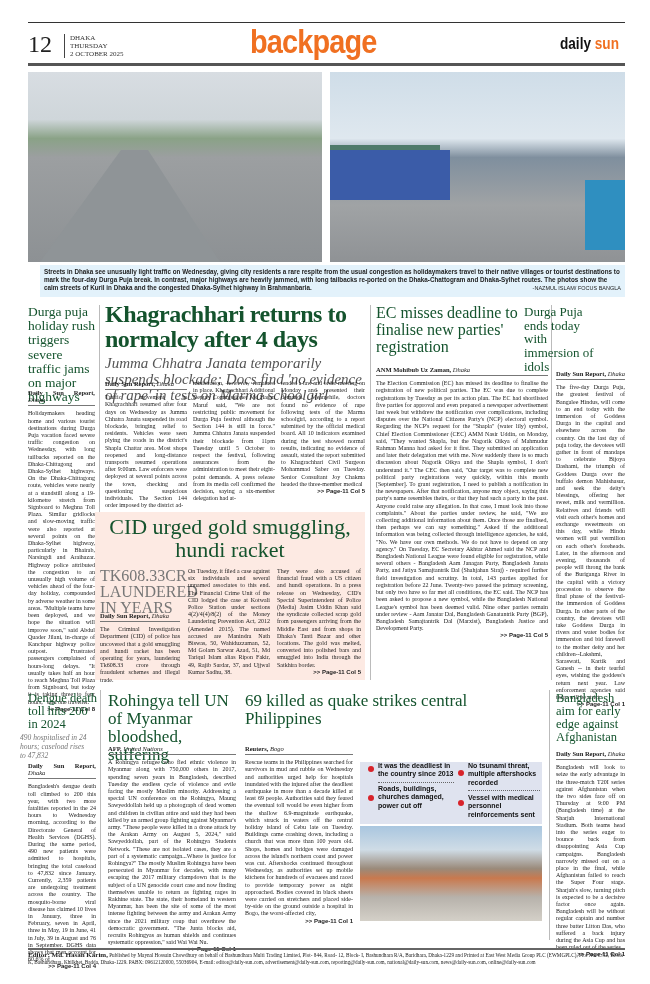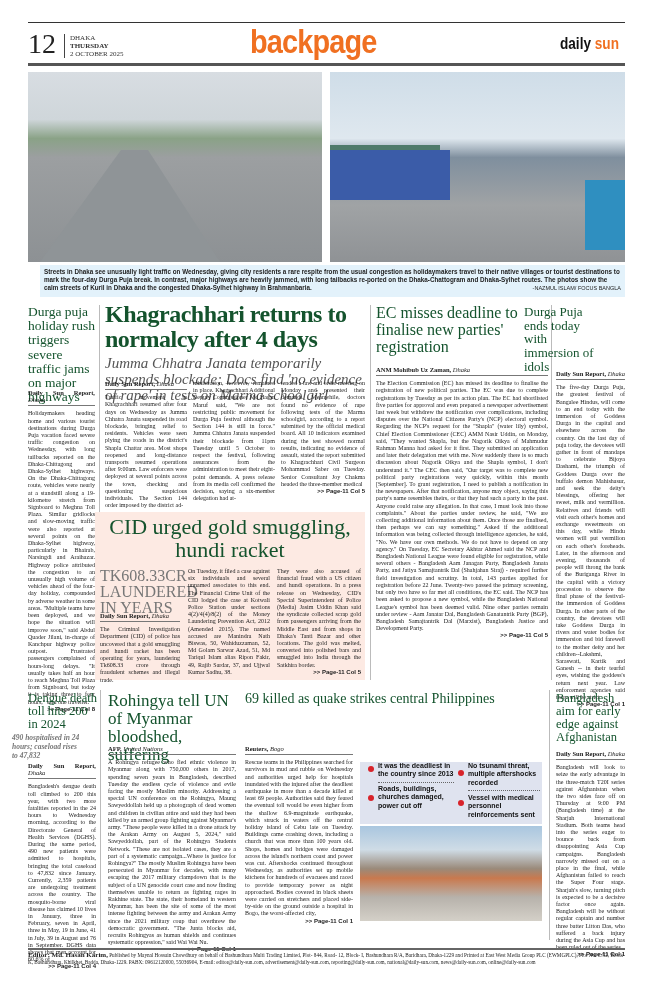--- a/index.html
+++ b/index.html
@@ -1,22 +1,22 @@
 <!DOCTYPE html>
 <html><head>
 <meta charset="utf-8">
 <style>
 *{box-sizing:border-box;margin:0;padding:0}
 body{width:650px;height:984px;background:#fff;font-family:"Liberation Serif",serif;color:#111;position:relative;overflow:hidden}
 .abs{position:absolute}
 .masthead{left:28px;top:22px;width:597px;height:30px;border-top:1px solid #333}
-.pgnum{left:28px;top:30px;font-size:28px;line-height:28px;font-family:"Liberation Serif",serif;color:#222}
+.pgnum{left:28px;top:30px;font-size:24px;line-height:28px;font-family:"Liberation Serif",serif;color:#222}
 .pgsep{left:64px;top:34px;width:1px;height:24px;background:#444}
 .dateblk{left:70px;top:34px;font-size:7px;line-height:8px;color:#333}
-.dateblk .d{font-weight:bold}
+.dateblk .d{font-weight:normal}
 .backpage{left:250px;top:22px;font-family:"Liberation Sans",sans-serif;font-weight:bold;font-size:34px;letter-spacing:-1px;color:#f07021;transform:scaleX(0.85);transform-origin:left top}
 .logo{left:560px;top:35px;font-family:"Liberation Sans",sans-serif;font-weight:bold;font-size:16px;transform:scaleX(0.85);transform-origin:left top}
 .logo .sun{color:#f07021}
 .rule2{left:28px;top:63px;width:597px;height:3px;border-top:2px solid #555;border-bottom:1px solid #555}
 .photo{top:72px;height:190px;overflow:hidden}
 .ph1{left:28px;width:294px;background:linear-gradient(180deg,#d8dde2 0%,#cfd6da 25%,#8aa287 35%,#9c9fa1 45%,#8d9194 100%)}
 .ph2{left:330px;width:295px;background:linear-gradient(180deg,#cfdde8 0%,#dfe8ef 35%,#7f8f9e 45%,#a0a3a5 70%,#8f9295 100%)}
 .road1{left:40px;top:150px;width:180px;height:112px;background:#8f9497;clip-path:polygon(45% 0,60% 0,100% 100%,0 100%)}
 .truck{left:330px;top:150px;width:120px;height:50px;background:#3b5ca8}
 .truck2{left:330px;top:145px;width:110px;height:25px;background:#4f7a6a}
@@ -108,36 +108,36 @@
 <div class="vline" style="left:551px;top:305px;height:375px"></div>
 
 <div class="hd" style="left:524px;top:305px;width:70px;font-size:13px">Durga Puja ends today with immersion of idols</div>
 <div class="col" style="left:556px;top:370px;width:69px">
   <div class="byline"><span>Daily Sun Report,</span> <i>Dhaka</i></div>
   <div>The five-day Durga Puja, the greatest festival of Bangalee Hindus, will come to an end today with the immersion of Goddess Durga in the capital and elsewhere across the country. On the last day of puja today, the devotees will gather in front of mandaps to celebrate Bijoya Dashami, the triumph of Goddess Durga over the buffalo demon Mahishasur, and seek the deity's blessings, offering her sweet, milk and vermillion. Relatives and friends will visit each other's homes and exchange sweetmeats on this day, while Hindu women will put vermilion on each other's foreheads. Later, in the afternoon and evening, thousands of people will throng the bank of the Buriganga River in the capital with a victory procession to observe the final phase of the festival- the immersion of Goddess Durga. In other parts of the country, the devotees will take Goddess Durga in rivers and water bodies for immersion and bid farewell to the mother deity and her children--Lakshmi, Saraswati, Kartik and Ganesh -- in their tearful eyes, wishing the goddess's return next year. Law enforcement agencies said there will be strict</div>
   <div class="jump">&gt;&gt; Page-11 Col 1</div>
 </div>
 
 <div class="hd" style="left:28px;top:692px;width:70px;font-size:12.5px">Dengue death toll hits 200 in 2024</div>
-<div class="hd" style="left:12px;top:733px;width:70px;font-size:7.5px;font-style:italic;font-weight:bold;color:#777;line-height:9px">490 hospitalised in 24 hours; caseload rises to 47,832</div>
+<div class="hd" style="left:20px;top:733px;width:70px;font-size:7.5px;font-style:italic;font-weight:normal;color:#777;line-height:9px">490 hospitalised in 24 hours; caseload rises to 47,832</div>
 <div class="col" style="left:28px;top:762px;width:68px">
   <div class="byline"><span>Daily Sun Report,</span> <i>Dhaka</i></div>
   <div>Bangladesh's dengue death toll climbed to 200 this year, with two more fatalities reported in the 24 hours to Wednesday morning, according to the Directorate General of Health Services (DGHS). During the same period, 490 new patients were admitted to hospitals, bringing the total caseload to 47,832 since January. Currently, 2,359 patients are undergoing treatment across the country. The mosquito-borne viral disease has claimed 10 lives in January, three in February, seven in April, three in May, 19 in June, 41 in July, 39 in August and 76 in September. DGHS data shows that men account for 60.6% of</div>
   <div class="jump">&gt;&gt; Page-11 Col 4</div>
 </div>
 <div class="vline" style="left:100px;top:690px;height:250px"></div>
 
 <div class="hd" style="left:108px;top:692px;width:125px;font-size:17px">Rohingya tell UN of Myanmar bloodshed, suffering</div>
 <div class="col" style="left:108px;top:745px;width:128px">
   <div class="byline"><span>AFP,</span> <i>United Nations</i></div>
   <div>A Rohingya refugee who fled ethnic violence in Myanmar along with 750,000 others in 2017, spending seven years in Bangladesh, described Tuesday the endless cycle of violence and evile facing the mostly Muslim minority. Addressing a special UN conference on the Rohingya, Maung Sawyeddollah held up a photograph of dead women and children in civilian attire and said they had been killed by an armed group fighting against Myanmar's army. "These people were killed in a drone attack by the Arakan Army on August 5, 2024," said Sawyeddollah, part of the Rohingya Students Network. "These are not isolated cases, they are a part of a systematic campaign...Where is justice for Rohingya?" The mostly Muslim Rohingya have been persecuted in Myanmar for decades, with many escaping the 2017 military clampdown that is the subject of a UN genocide court case and now finding themselves unable to return as fighting rages in Rakhine state. The state, their homeland in western Myanmar, has been the site of some of the most intense fighting between the army and Arakan Army since the 2021 military coup that overthrew the democratic government. "The Junta blocks aid, recruits Rohingyas as human shields and continues systematic oppression," said Wai Wai Nu.</div>
   <div class="jump">&gt;&gt; Page-11 Col 1</div>
 </div>
 
-<div class="hd" style="left:245px;top:692px;width:300px;font-size:14px">69 killed as quake strikes central Philippines</div>
+<div class="hd" style="left:245px;top:692px;width:300px;font-size:17px">69 killed as quake strikes central Philippines</div>
 <div class="col" style="left:245px;top:745px;width:108px">
   <div class="byline"><span>Reuters,</span> <i>Bogo</i></div>
   <div>Rescue teams in the Philippines searched for survivors in mud and rubble on Wednesday and authorities urged help for hospitals inundated with the injured after the deadliest earthquake in more than a decade killed at least 69 people. Authorities said they feared the eventual toll would be even higher from the shallow 6.9-magnitude earthquake, which struck in waters off the central holiday island of Cebu late on Tuesday. Buildings came crashing down, including a church that was more than 100 years old. Shops, homes and bridges were damaged across the island's northern coast and power was cut. Aftershocks continued throughout Wednesday, as authorities set up mobile kitchens for hundreds of evacuees and raced to provide temporary power as night approached. Bodies covered in black sheets were carried on stretchers and placed side-by-side on the ground outside a hospital in Bogo, the worst-affected city,</div>
   <div class="jump">&gt;&gt; Page-11 Col 1</div>
 </div>
 <div class="abs factbox"></div>
 <div class="dot" style="left:368px;top:766px"></div>
 <div class="fact" style="left:378px;top:762px;width:80px">It was the deadliest in the country since 2013</div>
 <div class="dash" style="left:378px;top:782px;width:76px"></div>
 <div class="dot" style="left:368px;top:795px"></div>

